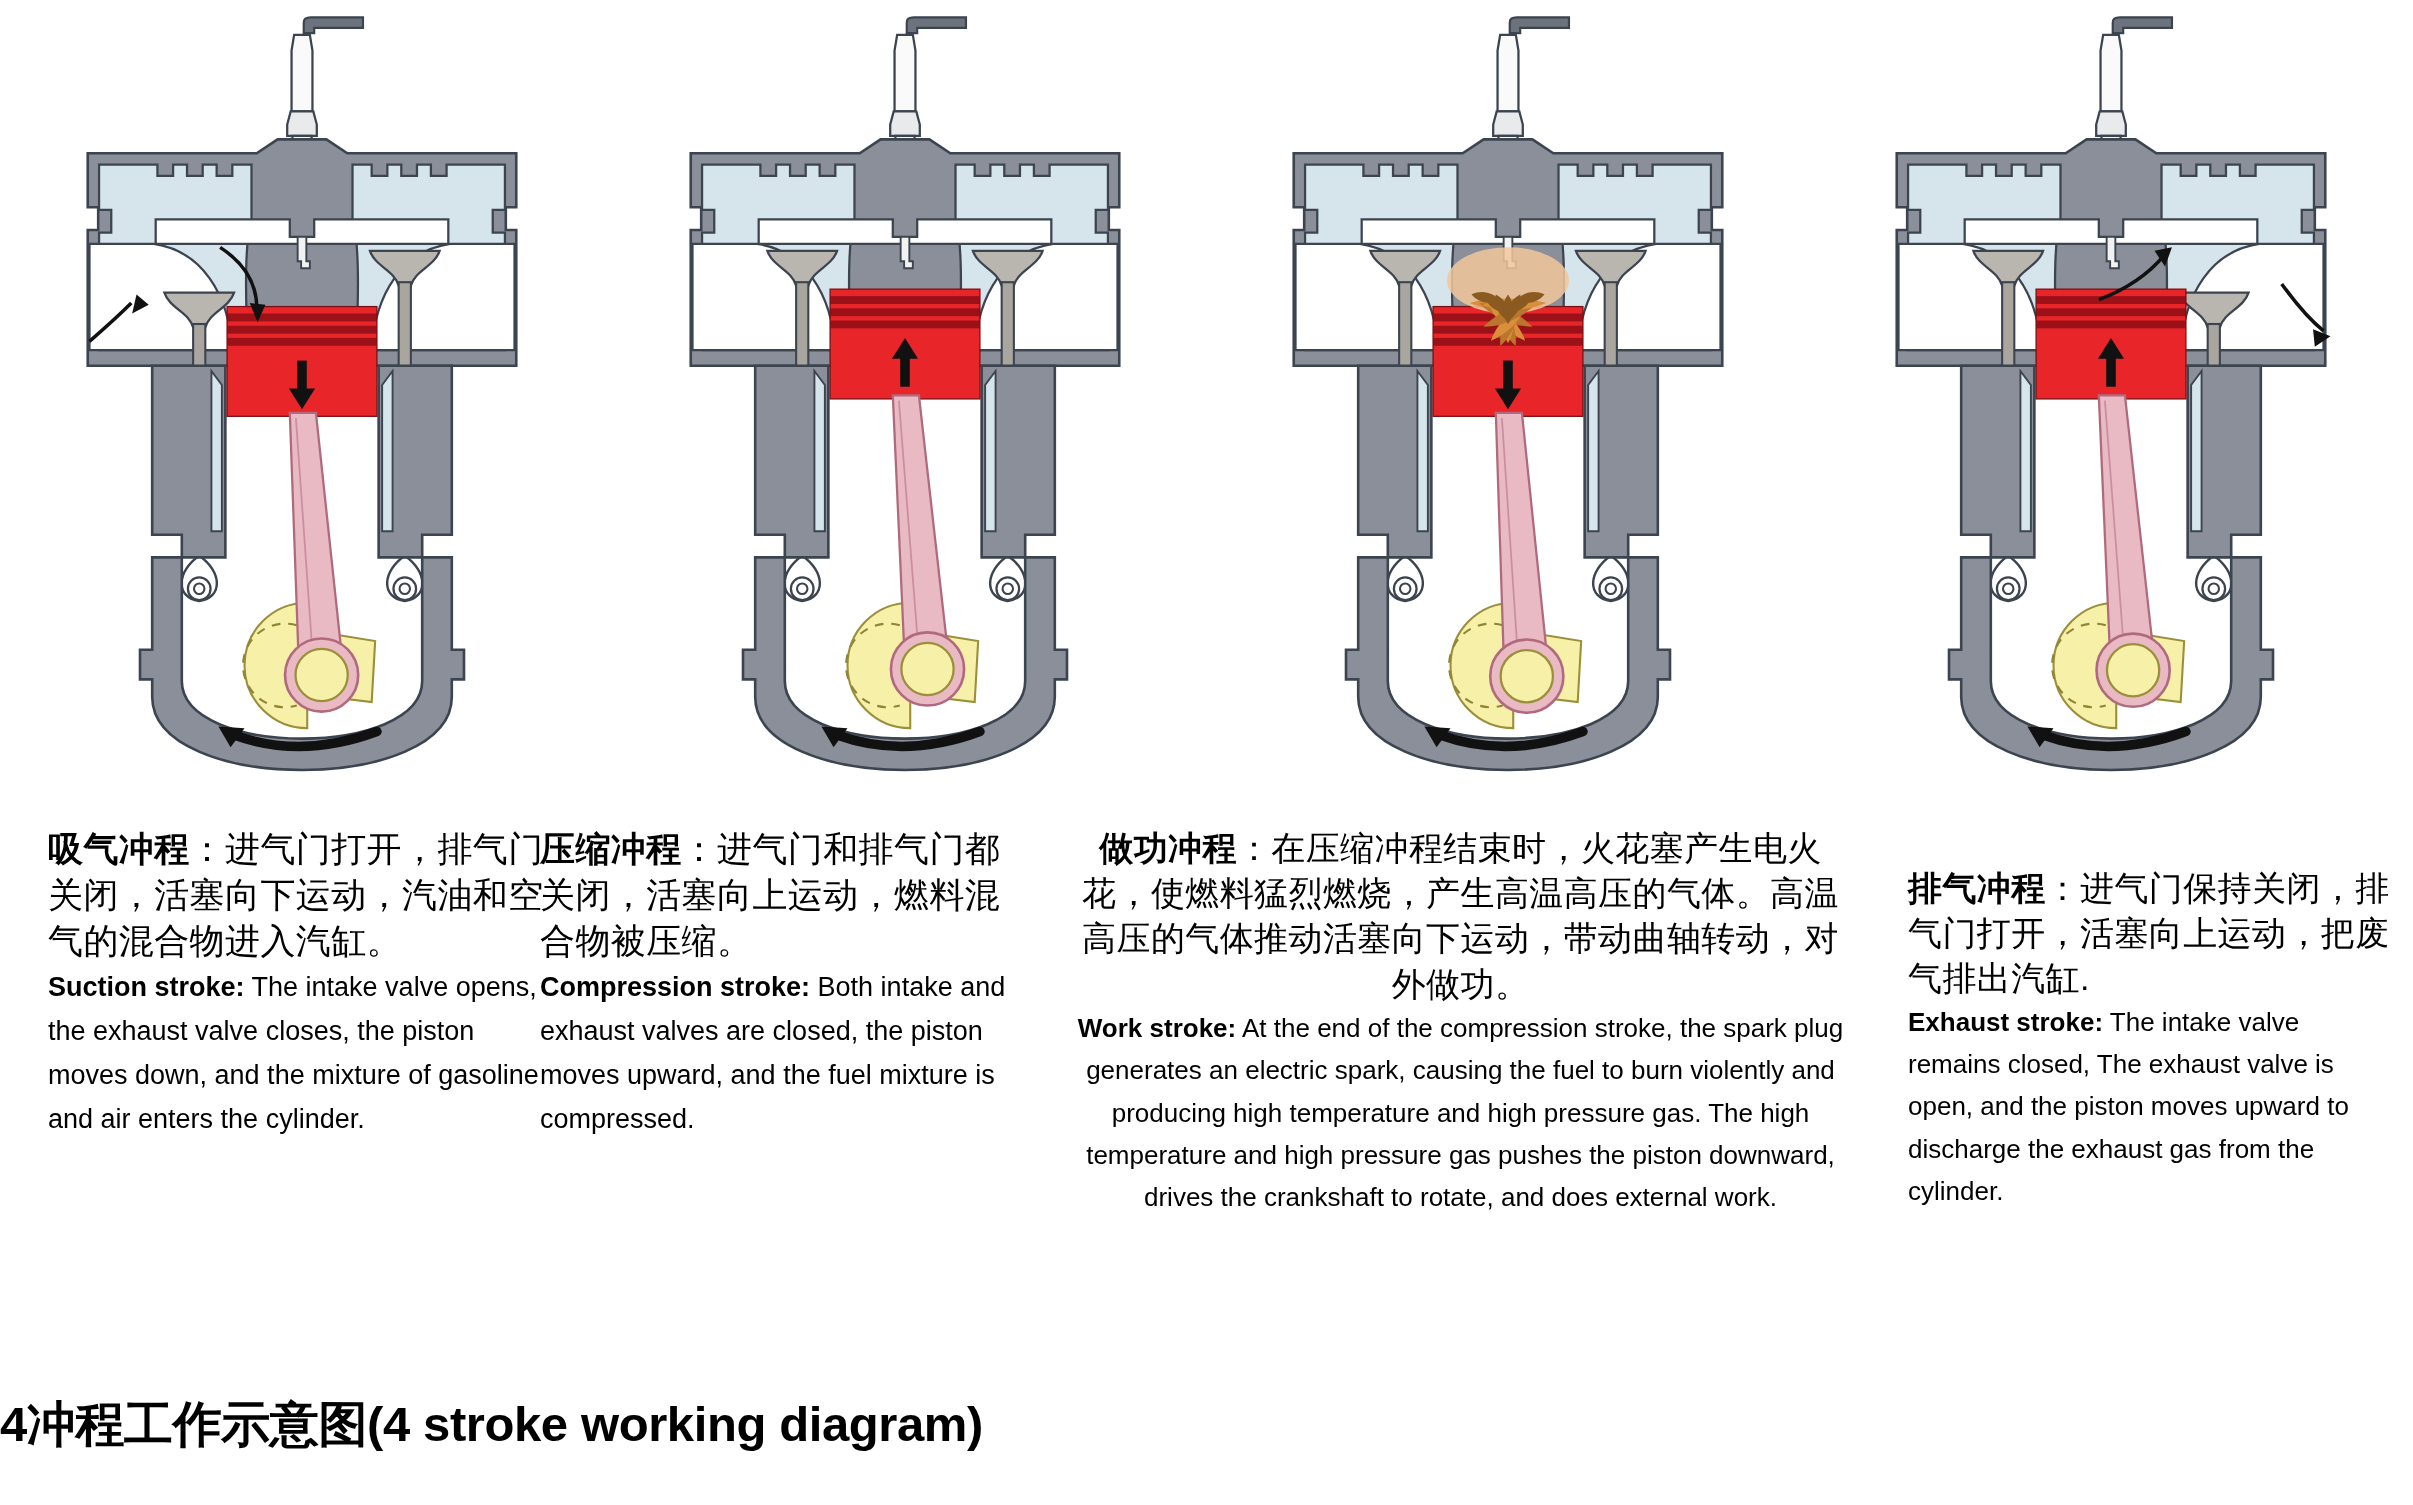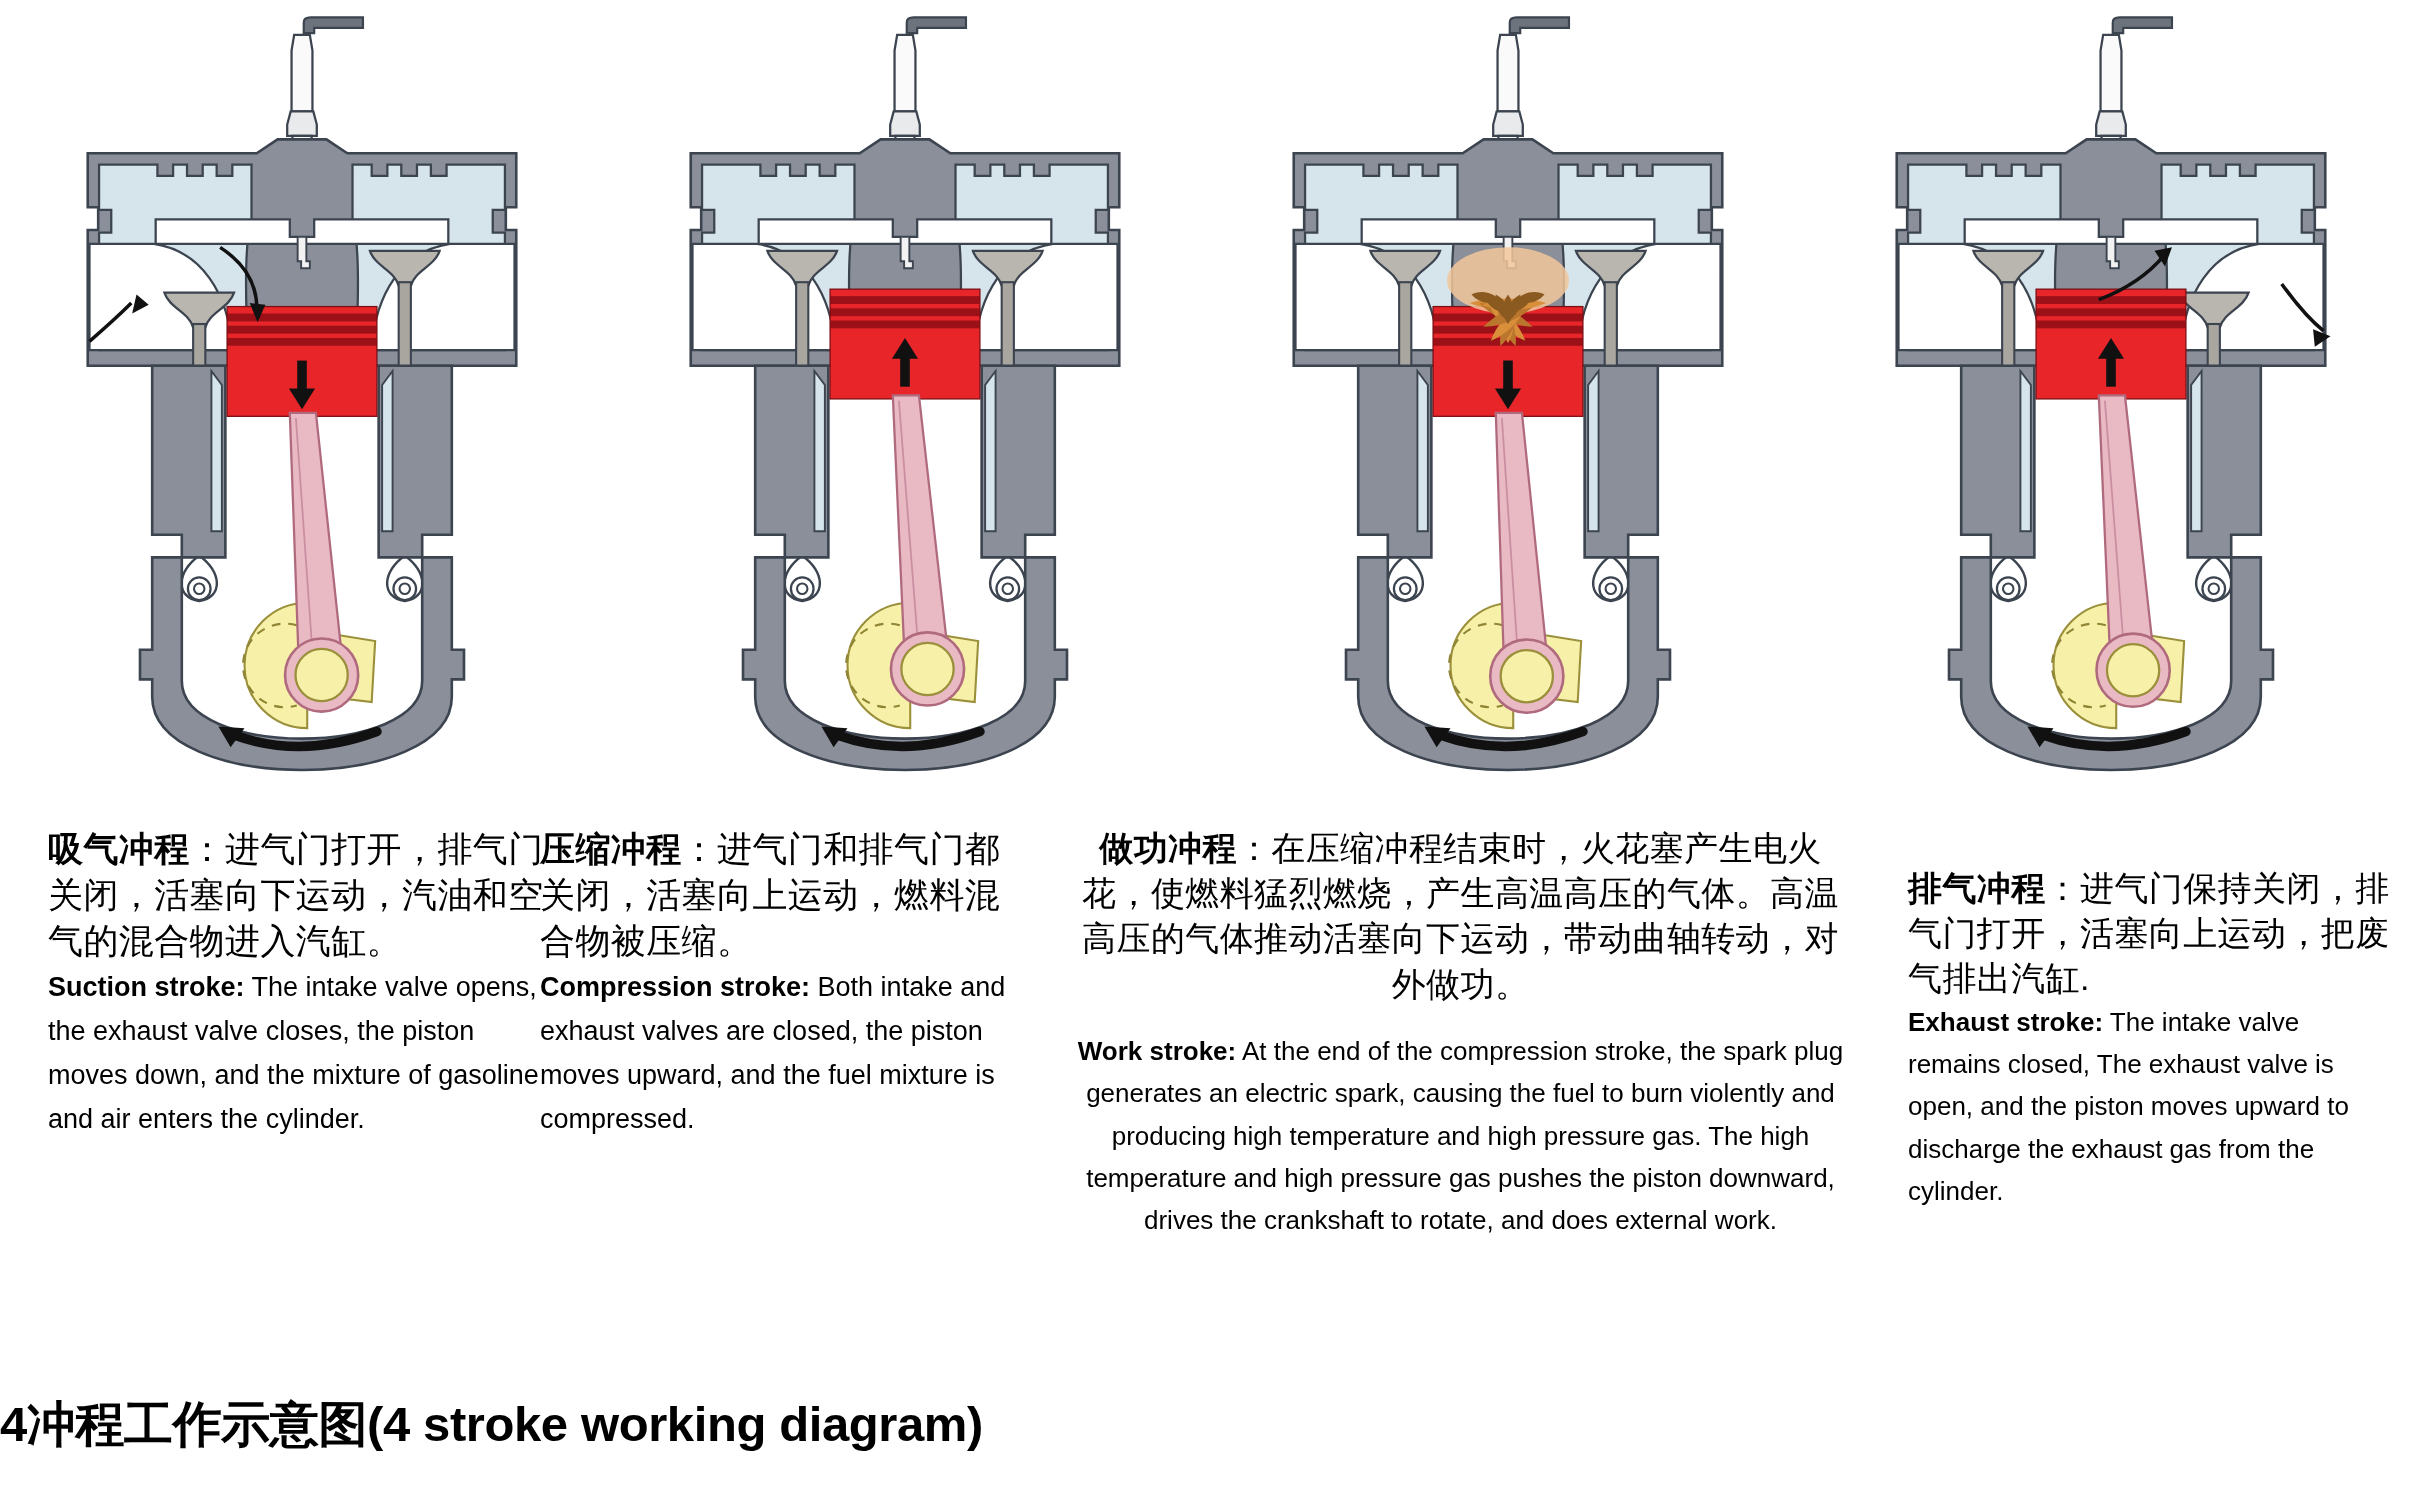--- a/index.html
+++ b/index.html
@@ -14,21 +14,21 @@
   .col1{left:48px;width:505px;}
   .col2{left:540px;width:484px;}
   .col3{left:1073px;width:775px;text-align:center;}
   .col4{left:1908px;width:488px;margin-top:40px;}
 
   .cn{font-size:35px;line-height:1.32;letter-spacing:0.4px;}
   .cn b{font-weight:bold;}
   .en{font-size:27px;line-height:1.63;}
   .en b{font-weight:bold;}
   .col3 .cn{font-size:34px;line-height:1.33;}
-  .col3 .en{font-size:26px;line-height:1.63;margin-top:23px;}
+  .col3 .en{font-size:26px;line-height:1.63;}
   .col4 .cn{font-size:34px;}
   .col4 .en{font-size:26px;}
 
   .title{position:absolute;left:0;top:1392px;width:2413px;
          font-size:49px;font-weight:bold;letter-spacing:-0.4px;}
 </style>
 </head>
 <body>
 
 <div class="panels">

